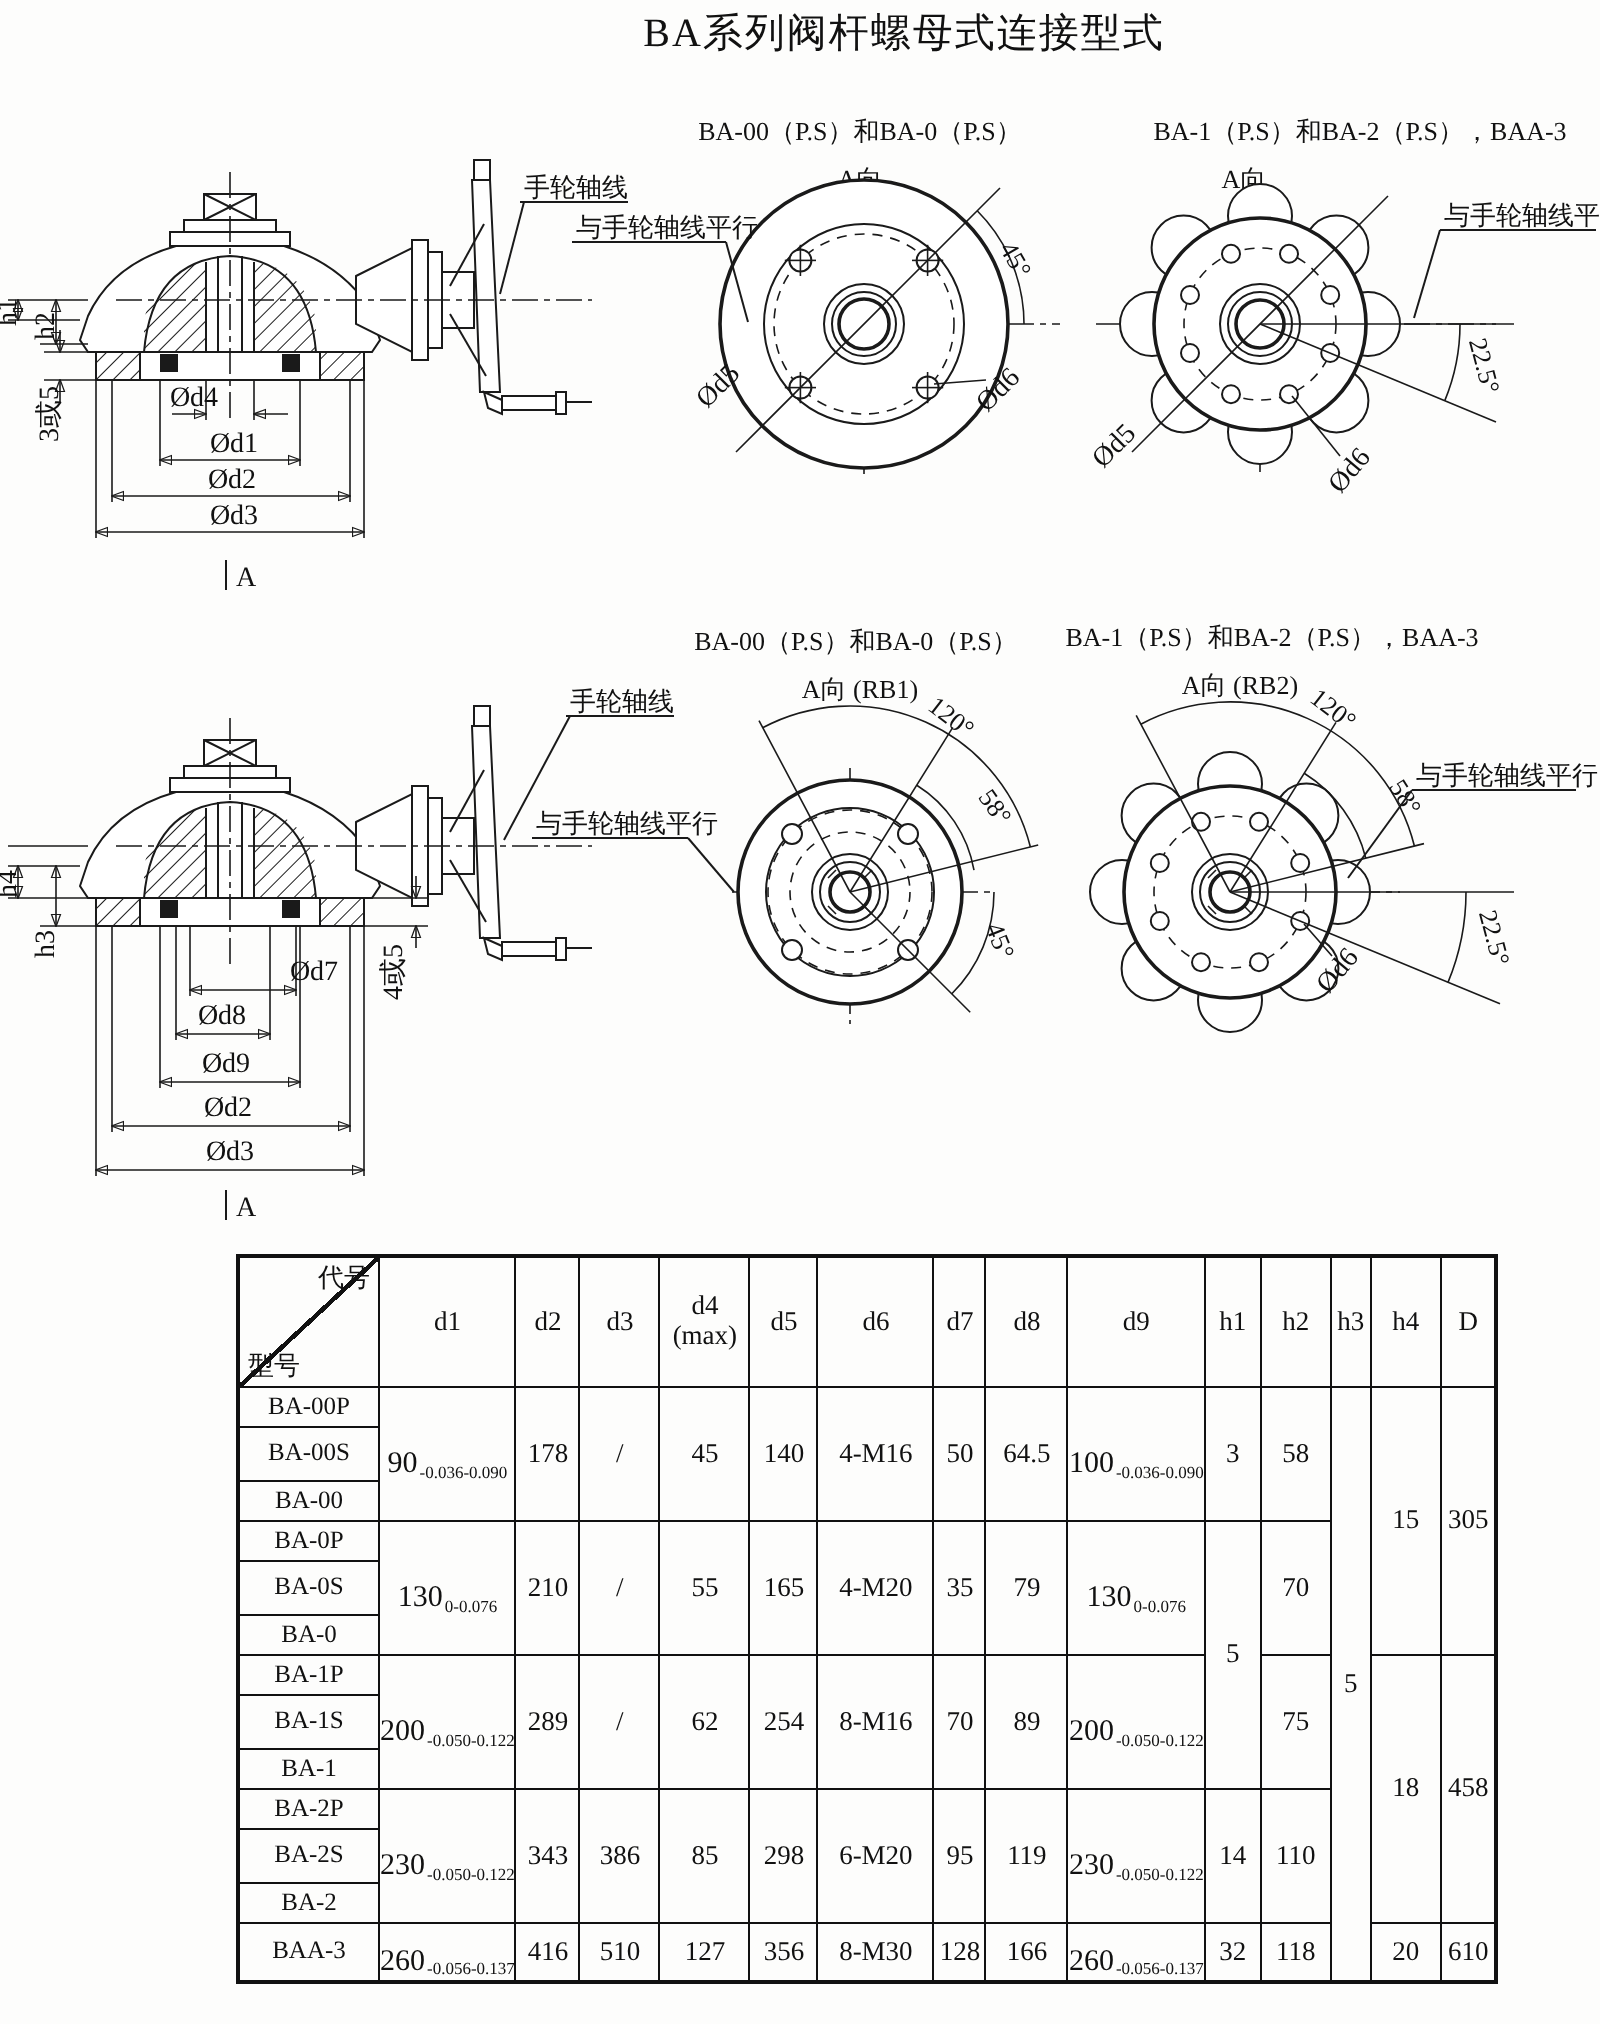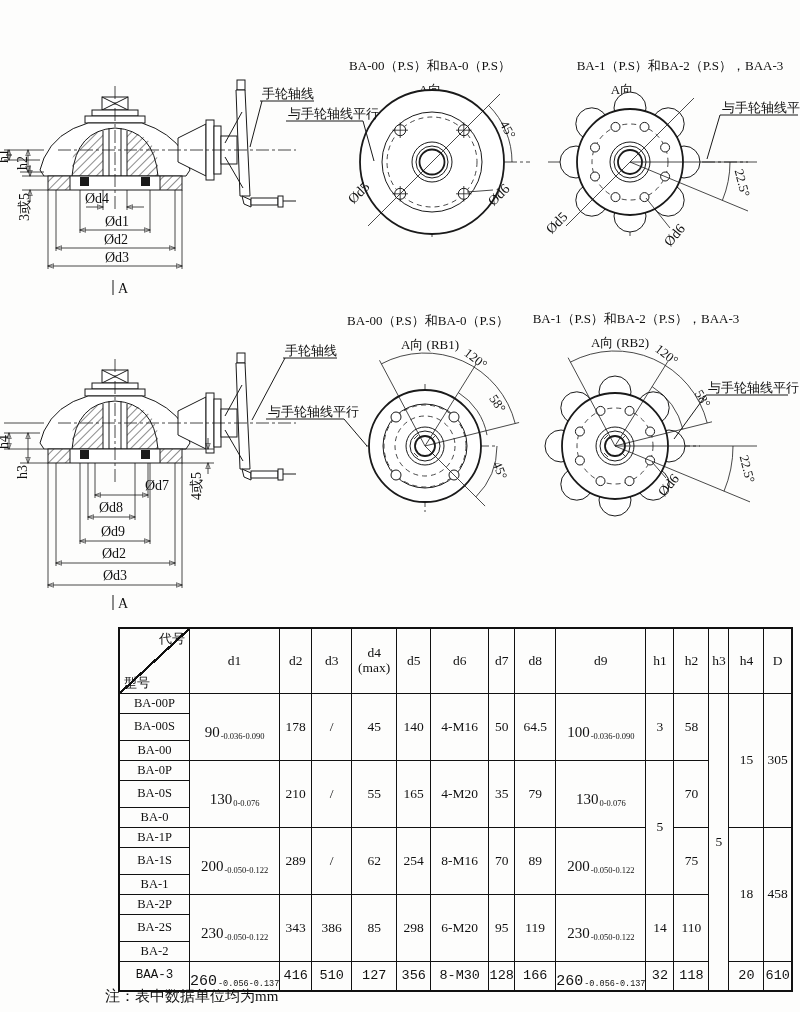--- a/index.html
+++ b/index.html
@@ -23,35 +23,36 @@
   svg text.dim{font-size:14px;}
   svg text.ang{font-size:13px;}
   .dl{marker-start:url(#ar);marker-end:url(#ar);}
   .de{marker-end:url(#ar);}
   
   #spec{position:absolute;left:118px;top:627px;border-collapse:collapse;table-layout:fixed;
         border:2.2px solid #111;}
   #spec td,#spec th{border:1.6px solid #111;padding:0;text-align:center;vertical-align:middle;
         font-weight:normal;font-size:13.5px;line-height:1.05;overflow:hidden;}
   #spec .model{font-size:12.5px;}
-  #spec tr.rp{height:20px;} #spec tr.rs{height:27px;} #spec tr.rb{height:20px;} #spec tr.rl{height:25px;font-family:Liberation Mono, monospace;}
+  #spec tr.rp{height:20px;} #spec tr.rs{height:27px;} #spec tr.rb{height:20px;} #spec tr.rl{height:25px;}
   .corner{position:relative;width:69px;height:64px;
      background:linear-gradient(to bottom right,transparent 48.8%,#111 48.8%,#111 51.2%,transparent 51.2%);}
   .corner .ctop{position:absolute;top:3px;right:4px;font-size:13px;text-align:right;}
   .corner .cbot{position:absolute;bottom:3px;left:4px;font-size:13px;}
   .tol{display:inline-flex;align-items:flex-end;justify-content:center;margin-top:12px;}
   .tolb{font-size:15px;}
   .stack{display:inline-flex;flex-direction:row;font-size:8.5px;line-height:1.1;margin-left:1px;text-align:left;}
   .hdr2{font-size:13.5px;line-height:1.1;}
 </style>
 </head>
 <body>
 
 <div id="page">
 
+  <div class="abs title1" style="left:452px;top:3px;">BA系列阀杆螺母式连接型式</div>
 
   <svg class="abs" style="left:0;top:0;" width="800" height="625" viewBox="0 0 800 625">
     <defs>
       <pattern id="hatch" width="6" height="6" patternUnits="userSpaceOnUse" patternTransform="rotate(45)">
         <line x1="0" y1="0" x2="0" y2="6" stroke="#222" stroke-width="0.9"></line>
       </pattern>
       <marker id="ar" viewBox="0 0 10 10" refX="9" refY="5" markerWidth="8" markerHeight="8" orient="auto-start-reverse">
         <path d="M0,1.5 L9.5,5 L0,8.5 Z" fill="#111" stroke="none"></path>
       </marker>
 
@@ -576,14 +577,13 @@
               </span>
             </span></td>
       <td>32</td>
       <td>118</td>
       <td>20</td>
       <td>610</td>
     </tr>
   </tbody>
     </table>
 
-  <div class="abs note" style="left:105px;top:987px;">注：表中数据单位均为mm</div>
 </div>
 
 </body></html>

